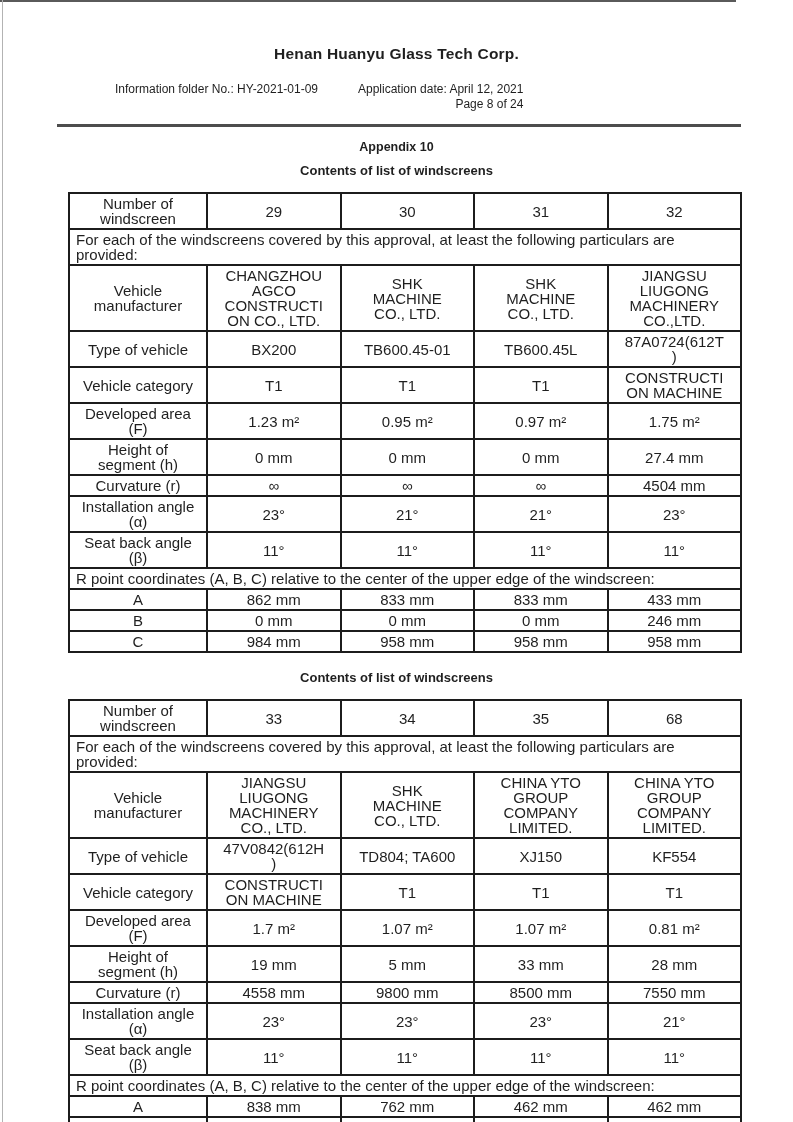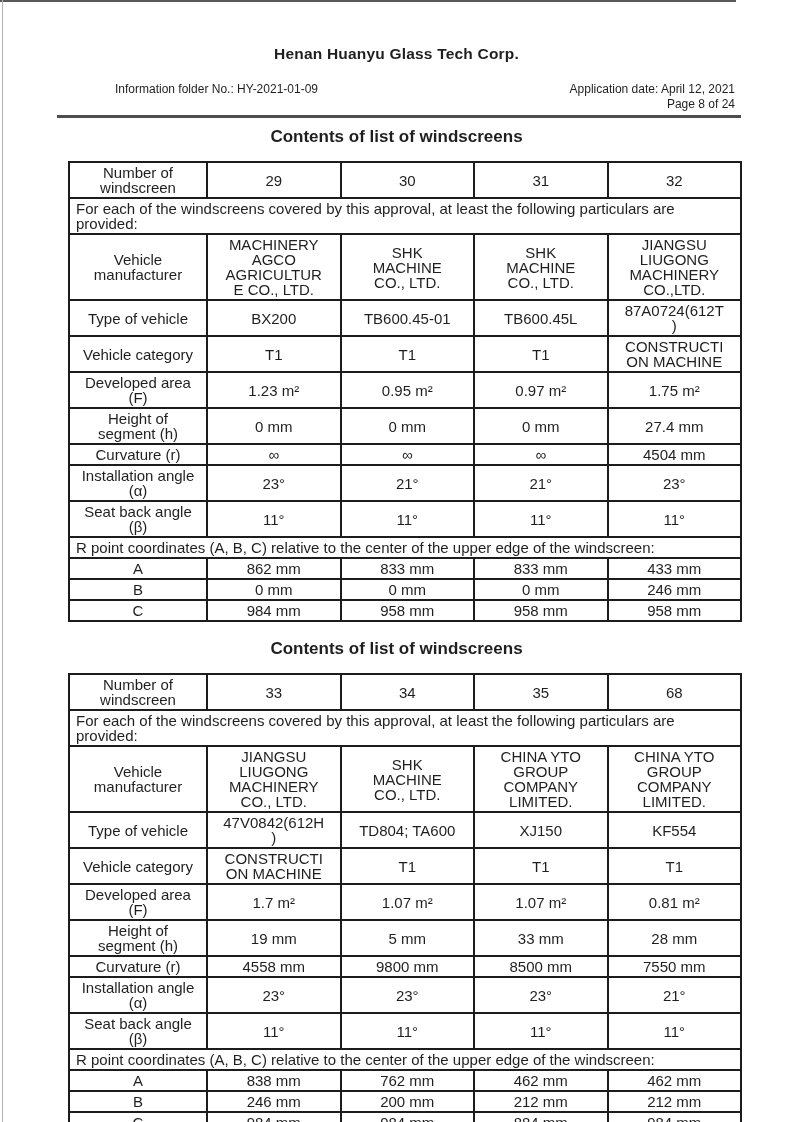--- a/index.html
+++ b/index.html
@@ -18,40 +18,41 @@
 
   .doc-title {
     padding-top: 45px;
     text-align: center;
     font-weight: bold;
     font-size: 15.5px;
     letter-spacing: 0.2px;
   }
   .info-row {
     display: flex;
-    justify-content: space-between;
+    justify-content: flex-start;
     align-items: flex-start;
-    margin: 19px 58px 3px 115px;
+    margin: 19px 58px 12px 115px;
     font-size: 12px;
     line-height: 15px;
+    gap: 40px;
   }
   .info-right { text-align: right; }
   .rule { height: 3px; background: #4d4d4d; margin: 1px 52px 0 57px; }
 
   .appendix-title {
     margin-top: 13px;
     text-align: center;
     font-weight: bold;
     font-size: 12.5px;
   }
   .section-heading {
     margin-top: 9px;
     text-align: center;
     font-weight: bold;
-    font-size: 17px;
+    font-size: 13px;
   }
   .section-heading.second { margin-top: 17px; }
 
   table.ws-table {
     border-collapse: collapse;
     table-layout: fixed;
     margin: 14px 0 0 68px;
     width: 672px;
     font-size: 15px;
   }
@@ -83,20 +84,21 @@
   <div class="info-row">
     <div>Information folder No.: HY-2021-01-09</div>
     <div class="info-right">
       <div>Application date: April 12, 2021</div>
       <div>Page 8 of 24</div>
     </div>
   </div>
 
   <div class="rule"></div>
 
+  <div class="appendix-title">Appendix 10</div>
   <div class="section-heading">Contents of list of windscreens</div>
 
   <table class="ws-table">
     <colgroup>
         <col class="c-label">
         <col class="c-data">
         <col class="c-data">
         <col class="c-data">
         <col class="c-data">
       </colgroup>
@@ -106,21 +108,21 @@
       <td>29</td>
       <td>30</td>
       <td>31</td>
       <td>32</td>
     </tr>
     <tr>
       <td class="note" colspan="5">For each of the windscreens covered by this approval, at least the following particulars are provided:</td>
     </tr>
     <tr>
       <td class="lbl">Vehicle manufacturer</td>
-      <td>MACHINERY AGCO AGRICULTURE CO., LTD.</td>
+      <td>CHANGZHOU AGCO CONSTRUCTION CO., LTD.</td>
       <td>SHK MACHINE CO., LTD.</td>
       <td>SHK MACHINE CO., LTD.</td>
       <td>JIANGSU LIUGONG MACHINERY CO.,LTD.</td>
     </tr>
     <tr>
       <td class="lbl">Type of vehicle</td>
       <td>BX200</td>
       <td>TB600.45-01</td>
       <td>TB600.45L</td>
       <td>87A0724(612T)</td>

